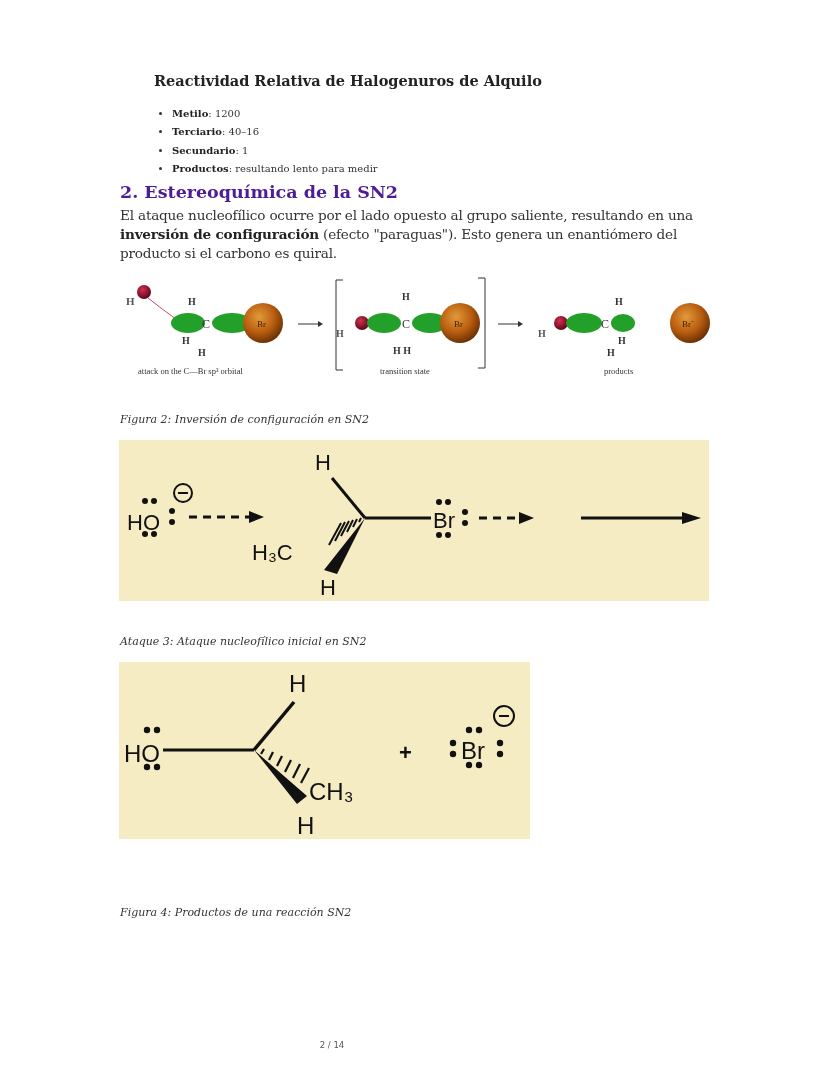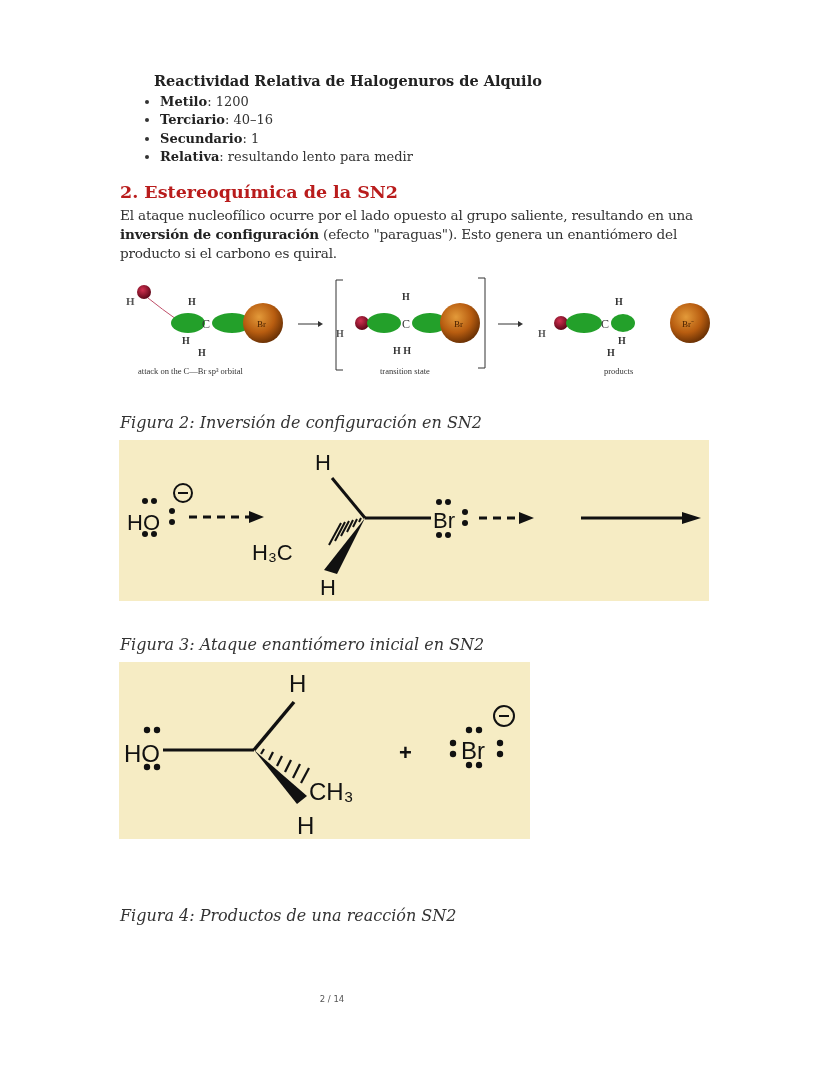--- a/index.html
+++ b/index.html
@@ -1,40 +1,40 @@
 <!DOCTYPE html>
 <html><head>
 <meta charset="utf-8">
 <style>
   html, body { margin:0; padding:0; background:#ffffff; }
   body { width:828px; height:1071px; position:relative; overflow:hidden; font-family:"DejaVu Serif", serif; color:#222; }
   .sub-heading { position:absolute; left:122px; top:72px; font-size:14.5px; font-weight:bold; color:#222;margin-left:32px; }
-  ul.stats { position:absolute; left:142px; top:93px; margin:0; padding:0 0 0 18px; font-size:13px; line-height:18.3px; color:#333; }
+  ul.stats { position:absolute; left:142px; top:93px; margin:12px; padding:0 0 0 18px; font-size:10px; line-height:18.3px; color:#333; }
   ul.stats li b { color:#222; }
-  .section-title { position:absolute; left:120px; top:182px; font-size:17.5px; font-weight:bold; color:#b91c1c; }
+  .section-title { position:absolute; left:120px; top:182px; font-size:17.5px; font-weight:bold; color:#4c1d95; }
   .para { position:absolute; left:120px; top:206px; width:600px; font-size:13.6px; line-height:19px; color:#333; letter-spacing:-0.2px; }
   .para b { color:#222;margin-top:22px; }
   .figure { position:absolute; }
-  .caption { position:absolute; left:120px; font-size:16px; font-style:italic; color:#333; }
+  .caption { position:absolute; left:120px; font-size:11px; font-style:italic; color:#333; }
   .fig1 { left:118px; top:272px; width:592px; height:110px; background:#fff; }
   .fig2 { left:119px; top:440px; width:590px; height:161px; background:#f6ecc4; }
   .fig3 { left:119px; top:662px; width:411px; height:177px; background:#f6ecc4; }
-  .footer { position:absolute; left:0; width:664px; top:994px; text-align:center; font-family:"DejaVu Sans", sans-serif; font-size:8.5px; color:#555; }
+  .footer { position:absolute; left:0; width:664px; top:1040px; text-align:center; font-family:"DejaVu Sans", sans-serif; font-size:8.5px; color:#555; }
   svg text { font-family:"Liberation Sans", sans-serif; }
   .ser text { font-family:"Liberation Serif", serif; }
 </style>
 </head>
 <body>
 
 <div class="sub-heading">Reactividad Relativa de Halogenuros de Alquilo</div>
 <ul class="stats">
   <li><b>Metilo</b><span>: 1200</span></li>
   <li><b>Terciario</b><span>: 40–16</span></li>
   <li><b>Secundario</b><span>: 1</span></li>
-  <li><b>Relativa</b><span>: resultando lento para medir</span></li>
+  <li><b>Productos</b><span>: resultando lento para medir</span></li>
 </ul>
 
 <div class="section-title">2. Estereoquímica de la SN2</div>
 <div class="para"><span>El ataque nucleofílico ocurre por el lado opuesto al grupo saliente, resultando en una </span><b>inversión de configuración</b><span> (efecto "paraguas"). Esto genera un enantiómero del producto si el carbono es quiral.</span></div>
 
 <div class="figure fig1">
   <svg width="592" height="110" viewBox="0 0 592 110" class="ser">
     <defs>
       <radialGradient id="brg" cx="40%" cy="35%" r="65%">
         <stop offset="0%" stop-color="#e39a3a"></stop>
@@ -129,21 +129,21 @@
         <circle cx="329" cy="95" r="3"></circle>
         <circle cx="346" cy="72" r="3"></circle>
         <circle cx="346" cy="83" r="3"></circle>
       </g>
     <line x1="360" y1="78" x2="405" y2="78" stroke="#111" stroke-width="3" stroke-dasharray="8,6"></line>
       <polygon points="400,72 415,78 400,84" fill="#111"></polygon>
     <line x1="462" y1="78" x2="565" y2="78" stroke="#111" stroke-width="3"></line>
       <polygon points="563,72 582,78 563,84" fill="#111"></polygon>
   </svg>
 </div>
-<div class="caption" style="top:635px">Figura 3: Ataque enantiómero inicial en SN2</div>
+<div class="caption" style="top:635px">Ataque 3: Ataque nucleofílico inicial en SN2</div>
 
 <div class="figure fig3">
   <svg width="411" height="177" viewBox="0 0 411 177">
     <text x="5" y="100" font-size="24" fill="#111">HO</text>
     <g fill="#111">
         <circle cx="28" cy="68" r="3.2"></circle>
         <circle cx="38" cy="68" r="3.2"></circle>
         <circle cx="28" cy="105" r="3.2"></circle>
         <circle cx="38" cy="105" r="3.2"></circle>
       </g>

